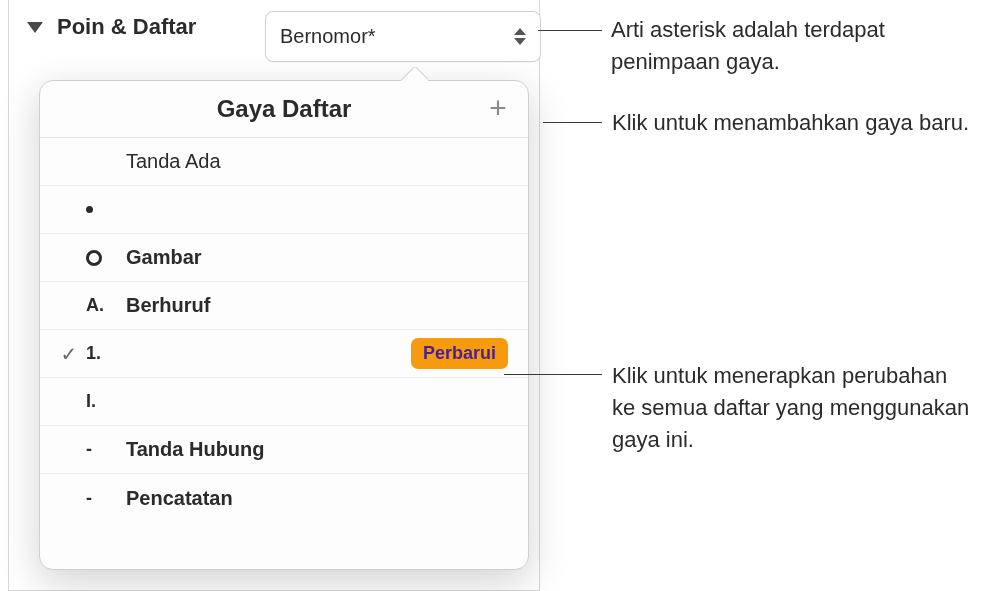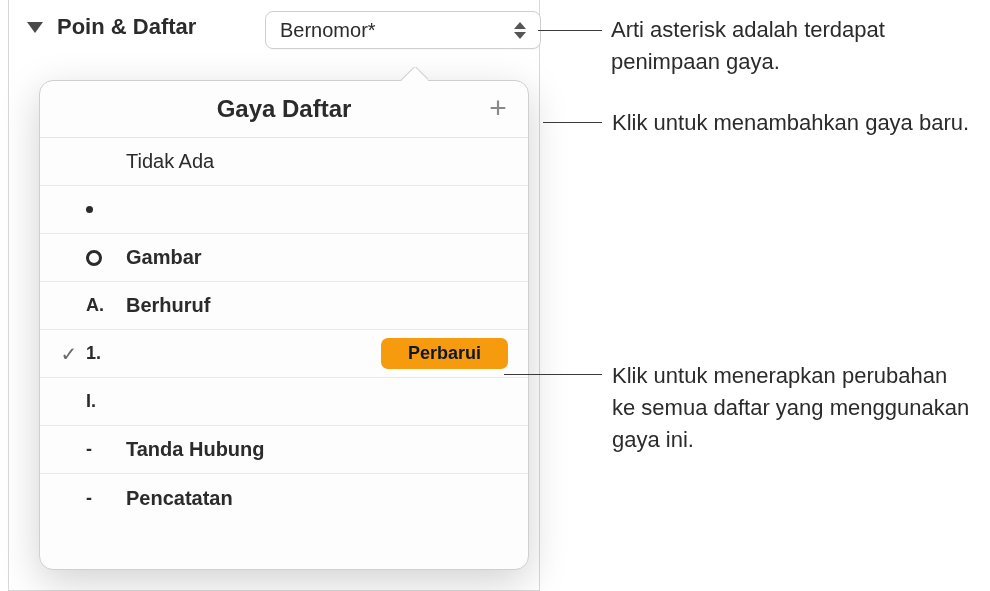--- a/index.html
+++ b/index.html
@@ -43,21 +43,21 @@
     .section-title {
       font-size: 22px;
       font-weight: 700;
       color: #2b2b2b;
     }
     .dropdown-select {
       position: absolute;
       top: 11px;
       left: 256px;
       width: 276px;
-      height: 38px;
+      height: 51px;
       border: 1px solid #cfcfcf;
       border-radius: 8px;
       background: #ffffff;
       display: flex;
       align-items: center;
       padding: 0 14px;
       box-shadow: 0 1px 0 rgba(0,0,0,0.03);
     }
     .dropdown-value {
       font-size: 20px;
@@ -205,24 +205,24 @@
       flex: 1;
     }
     .item-label.regular {
       font-weight: 400;
     }
     .update-button {
       position: absolute;
       right: 20px;
       background: #f39c12;
       background: #f59b0d;
-      color: #0f172a;
+      color: #4c1d95;
       font-size: 18px;
       font-weight: 600;
-      padding: 5px 27px;
+      padding: 5px 12px;
       border-radius: 7px;
       border: none;
       cursor: pointer;
     }
     .callout {
       position: absolute;
       font-size: 22px;
       color: #2b2b2b;
       line-height: 1.45;
     }
@@ -257,21 +257,21 @@
     <div class="popover-arrow"></div>
     <div class="popover-header">
       <span class="popover-title">Gaya Daftar</span>
       <div class="plus-button">+</div>
     </div>
     <div class="list-container">
 
       <div class="list-item">
         <span class="check-col"></span>
         <span class="bullet-col"></span>
-        <span class="item-label regular">Tidak Ada</span>
+        <span class="item-label regular">Tanda Ada</span>
       </div>
 
       <div class="list-item">
         <span class="check-col"></span>
         <span class="bullet-col">
             <span class="bullet-dot"></span>
           </span>
       </div>
 
 

